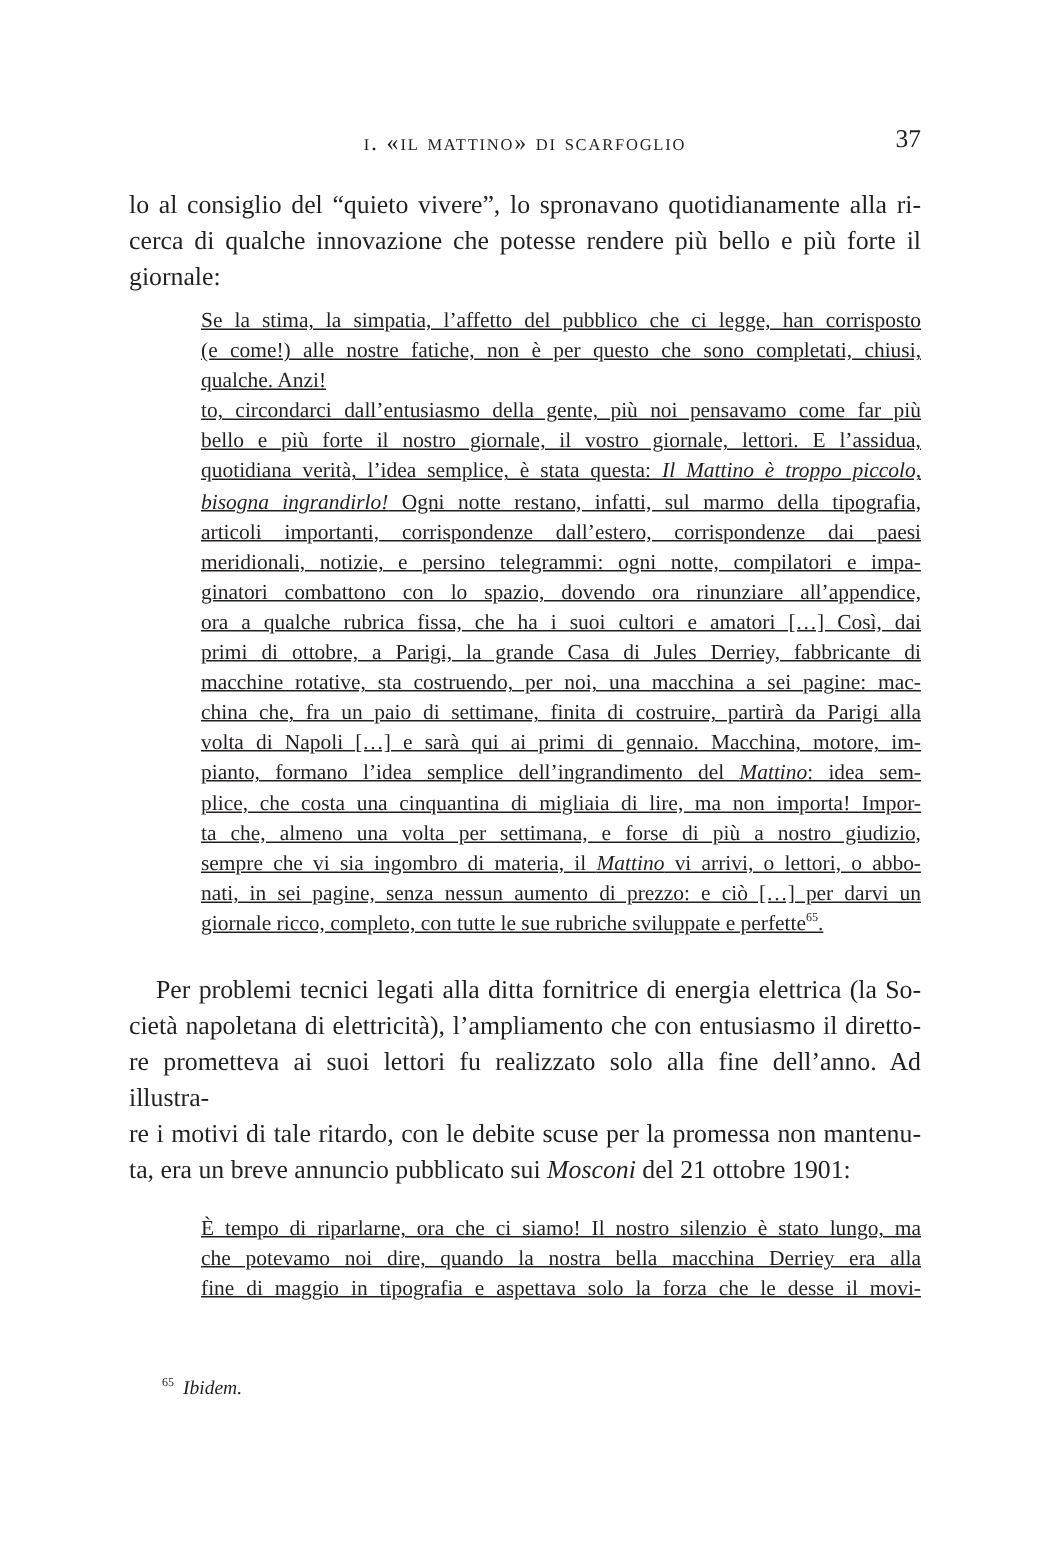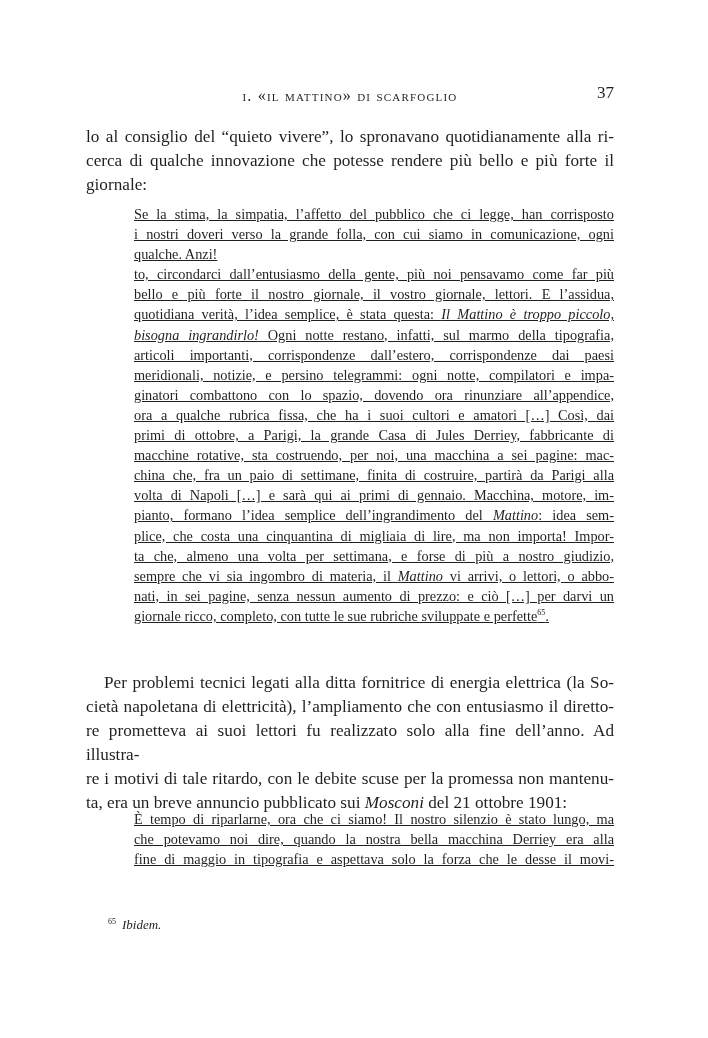--- a/index.html
+++ b/index.html
@@ -2,21 +2,21 @@
 <html><head>
 <meta charset="utf-8">
 <style>
   html, body { margin: 0; padding: 0; background: #ffffff; }
   body { width: 708px; height: 1038px; position: relative; overflow: hidden; color: #231f20; font-family: "Liberation Serif", "DejaVu Serif", serif; }
   .running-head { position: absolute; top: 83px; left: 86px; width: 528px; height: 22px; }
   .running-title { position: absolute; left: 0; right: 0; text-align: center; font-size: 16px; letter-spacing: 1.2px; top: 4px; font-variant: small-caps; text-transform: lowercase; }
   .page-number { position: absolute; right: 0; top: 0; font-size: 17px; }
   .body-para { position: absolute; left: 86px; width: 528px; font-size: 17.2px; line-height: 24px; text-align: justify; hyphens: manual; }
   .para1 { top: 125px; }
-  .para2 { top: 671px; text-indent: 18px; }
+  .para2 { top: 648px; text-indent: 18px; }
   .quote { position: absolute; left: 134px; width: 480px; font-size: 14.3px; line-height: 20.1px; text-align: justify; text-decoration: underline; }
   .quote1 { top: 204px; }
   .quote2 { top: 809px; }
   .quote p { margin: 0; }
   .sup { font-size: 8px; vertical-align: 6px; line-height: 0; }
   .footnote { position: absolute; top: 917px; left: 108px; font-size: 13px; }
   .footnote .fn-num { font-size: 8px; vertical-align: 5px; margin-right: 6px; }
   i { font-style: italic; }
   .line { display: block; text-align: justify; text-align-last: justify; }
   .line.last { text-align-last: left; }
@@ -31,21 +31,21 @@
 
 <div class="body-para para1">
   <span class="line">lo al consiglio del “quieto vivere”, lo spronavano quotidianamente alla ri-</span>
   <span class="line">cerca di qualche innovazione che potesse rendere più bello e più forte il</span>
   <span class="line last">giornale:</span>
 </div>
 
 <div class="quote quote1">
   <p>
     <span class="line">Se la stima, la simpatia, l’affetto del pubblico che ci legge, han corrisposto</span>
-    <span class="line">i nostri doveri verso la grande folla, con cui siamo in comunicazione, ogni</span>
+    <span class="line">(e come!) alle nostre fatiche, non è per questo che sono completati, chiusi,</span>
     <span class="line last">qualche. Anzi!</span>
   </p>
   <p>
     <span class="line">to, circondarci dall’entusiasmo della gente, più noi pensavamo come far più</span>
     <span class="line">bello e più forte il nostro giornale, il vostro giornale, lettori. E l’assidua,</span>
     <span class="line"><span>quotidiana verità, l’idea semplice, è stata questa: </span><i>Il Mattino è troppo piccolo,</i></span>
     <span class="line"><i>bisogna ingrandirlo!</i><span> Ogni notte restano, infatti, sul marmo della tipografia,</span></span>
     <span class="line">articoli importanti, corrispondenze dall’estero, corrispondenze dai paesi</span>
     <span class="line">meridionali, notizie, e persino telegrammi: ogni notte, compilatori e impa-</span>
     <span class="line">ginatori combattono con lo spazio, dovendo ora rinunziare all’appendice,</span>

